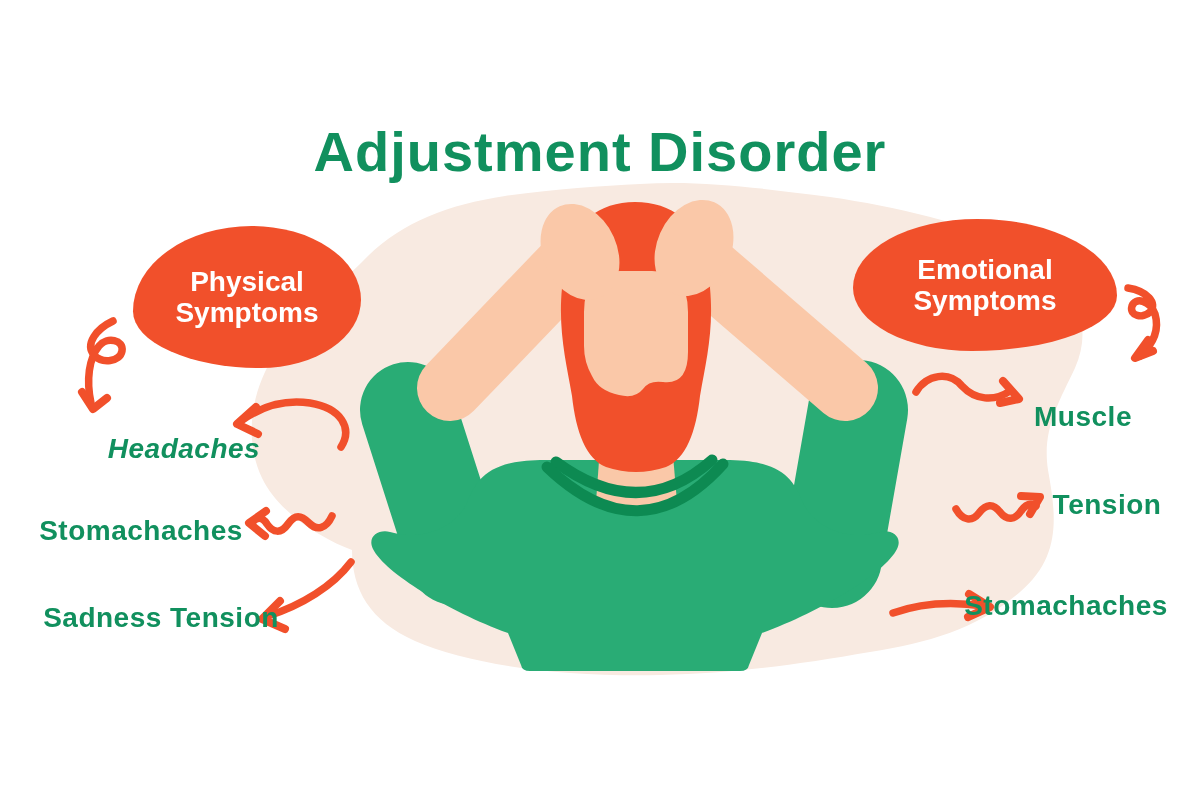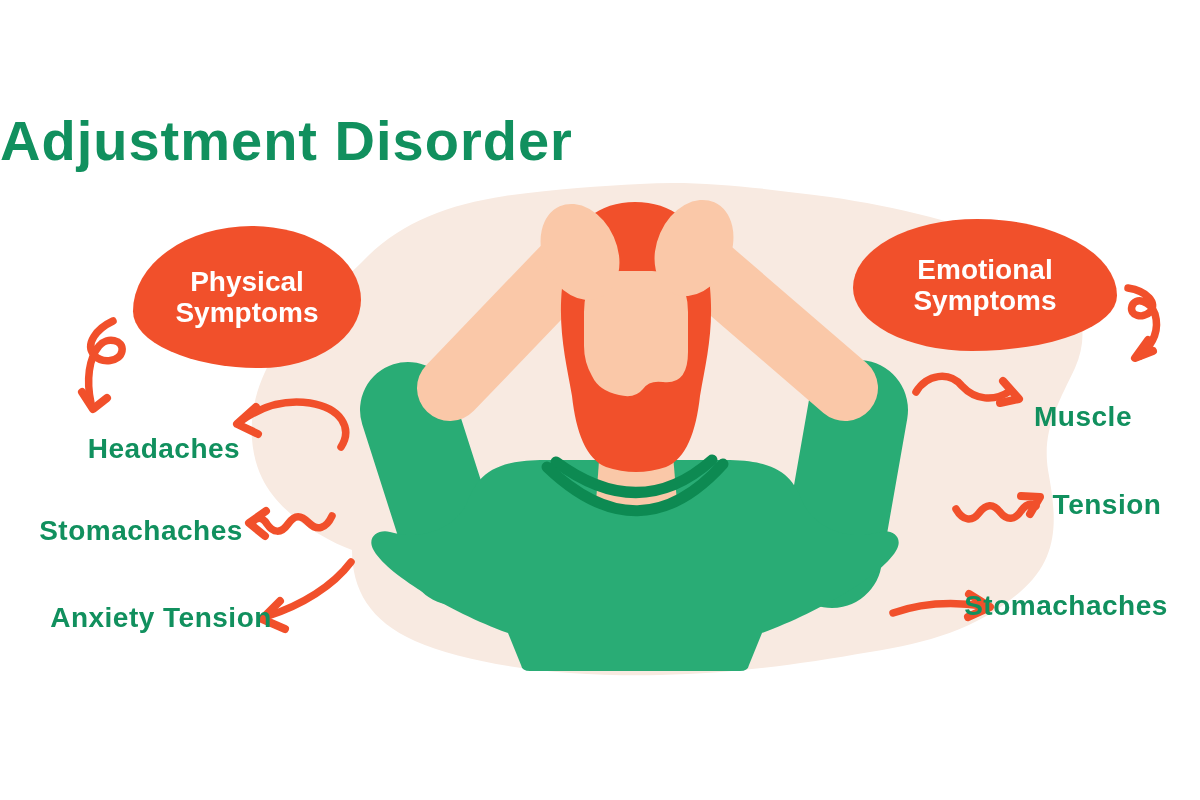--- a/index.html
+++ b/index.html
@@ -17,37 +17,37 @@
   .blob{fill:var(--blob-beige);}
   .green-fill{fill:var(--shirt-green);}
   line.sleeve{stroke:var(--shirt-green);stroke-linecap:round;}
   line.forearm{stroke:var(--skin);stroke-linecap:round;}
   .skin-fill{fill:var(--skin);}
   .orange-fill{fill:var(--orange);}
   .collar{stroke:var(--collar-green);stroke-width:11;fill:none;stroke-linecap:round;}
   .arrow{stroke:var(--orange);stroke-width:7.5;fill:none;stroke-linecap:round;stroke-linejoin:round;}
   .arrow-head{stroke:var(--orange);stroke-width:8;fill:none;stroke-linecap:round;stroke-linejoin:round;}
   .title{
-    position:absolute;left:0;right:0;top:110px;margin:0;
+    position:absolute;left:0;right:0;top:110px;margin:11px;text-align:center;
     font-size:56px;line-height:62px;font-weight:700;letter-spacing:1px;
     color:var(--title-green);
   }
   .bubble{
     position:absolute;display:flex;flex-direction:column;align-items:center;justify-content:center;
     background:var(--orange);color:#fff;font-size:28px;font-weight:600;line-height:31px;
   }
   .bubble.physical{left:133px;top:226px;width:228px;height:142px;
     border-radius:52% 48% 44% 56% / 60% 52% 48% 40%;}
   .bubble.emotional{left:853px;top:219px;width:264px;height:132px;
     border-radius:47% 53% 55% 45% / 52% 58% 42% 48%;}
   .sym{
     position:absolute;transform:translate(-50%,-50%);white-space:nowrap;
     font-size:28px;font-weight:600;letter-spacing:.5px;color:var(--label-green);
   }
-  .sym.headaches{left:164px;top:449px;}
+  .sym.headaches{left:184px;top:449px;font-style:italic;}
   .sym.stomachaches{left:141px;top:531px;}
   .sym.muscle{left:161px;top:618px;}
   .sym.anxiety{left:1083px;top:417px;}
   .sym.sadness{left:1107px;top:505px;}
   .sym.irritability{left:1066px;top:606px;}
   .footer{
     position:absolute;right:30px;bottom:30px;
     font-size:16px;font-weight:700;letter-spacing:2.6px;color:var(--label-green);white-space:nowrap;
   }
 </style>
@@ -129,18 +129,18 @@
     <div>Symptoms</div>
   </div>
 
   <div class="bubble emotional">
     <div>Emotional</div>
     <div>Symptoms</div>
   </div>
 
   <span class="sym headaches">Headaches</span>
   <span class="sym stomachaches">Stomachaches</span>
-  <span class="sym muscle">Anxiety Tension</span>
+  <span class="sym muscle">Sadness Tension</span>
   <span class="sym anxiety">Muscle</span>
   <span class="sym sadness">Tension</span>
   <span class="sym irritability">Stomachaches</span>
 
 </div>
 
 </body></html>

